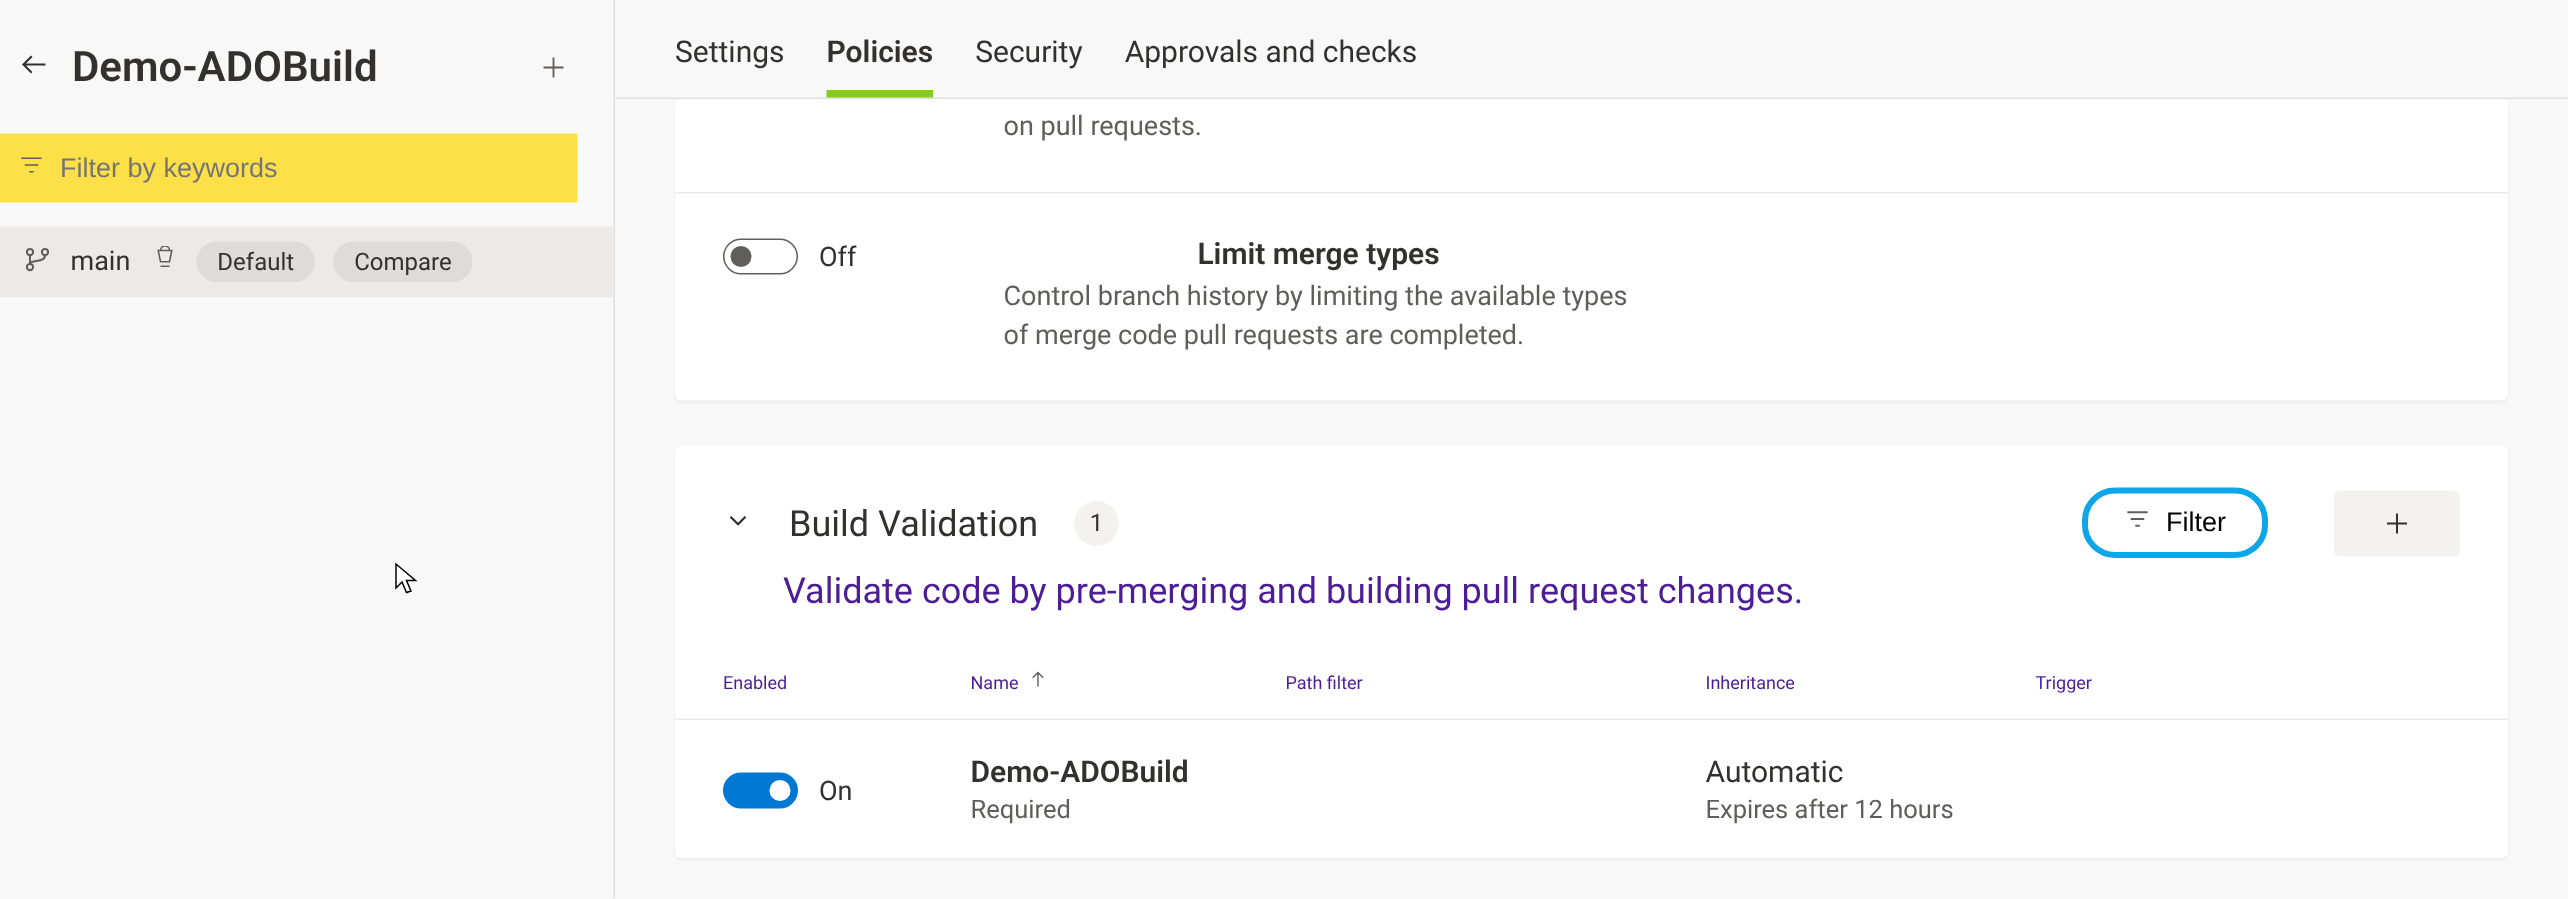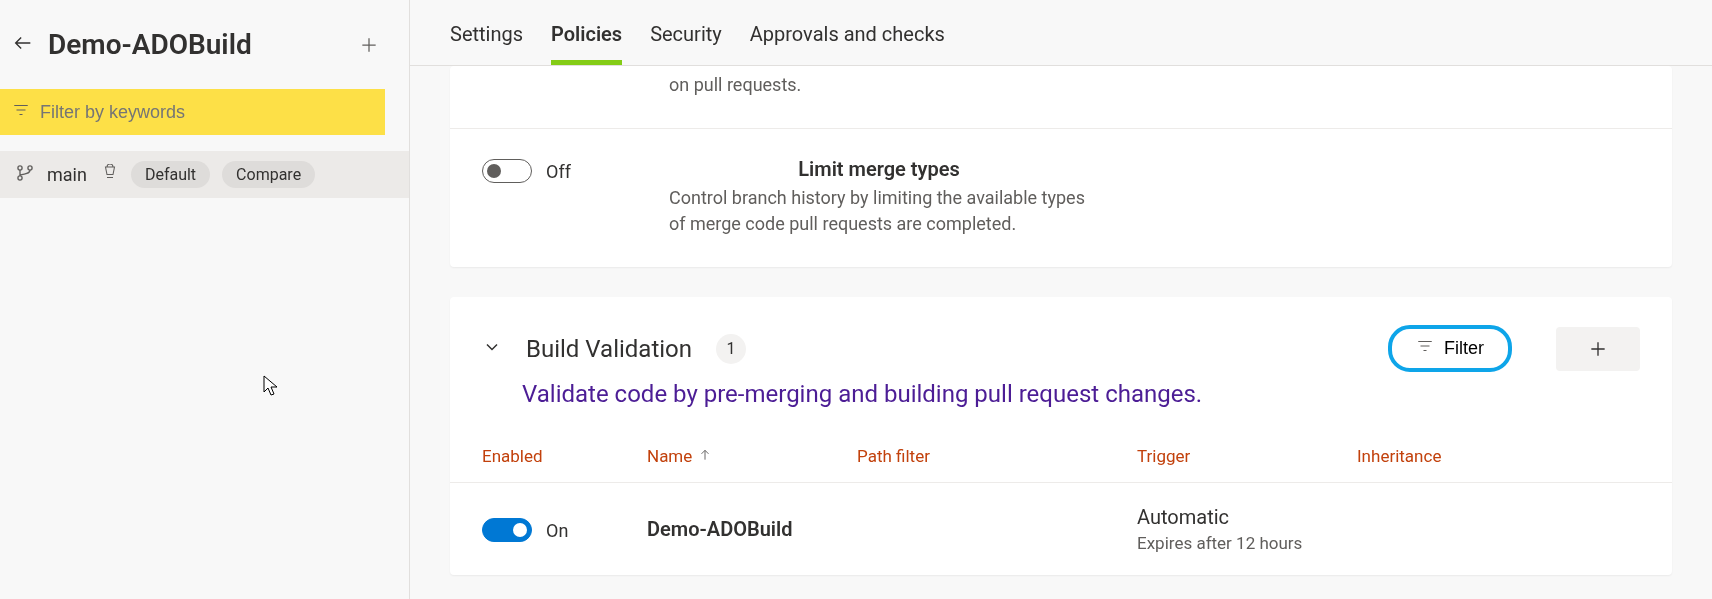--- a/index.html
+++ b/index.html
@@ -245,22 +245,22 @@
 
   .bv-table {
     width: 100%;
   }
   .bv-thead, .bv-row {
     display: grid;
     grid-template-columns: 165px 210px 280px 220px 1fr;
     align-items: center;
   }
   .bv-thead {
-    font-size: 17px;
-    color: #c2410c;
+    font-size: 12px;
+    color: #4c1d95;
     padding: 8px 0 16px 0;
     text-align: right;
   }
   .th {
     display: flex;
     align-items: center;
     gap: 6px;
     cursor: pointer;
   }
   .sort-arrow svg { stroke: #605e5c; stroke-width: 1.6; fill: none; }
@@ -403,33 +403,34 @@
           <div class="th">Enabled</div>
           <div class="th">
             <span>Name</span>
             <span class="sort-arrow">
               <svg width="14" height="14" viewBox="0 0 24 24">
                   <path d="M12 20V4M6 10l6-6 6 6"></path>
                 </svg>
             </span>
           </div>
           <div class="th">Path filter</div>
+          <div class="th">Inheritance</div>
           <div class="th">Trigger</div>
-          <div class="th">Inheritance</div>
         </div>
 
         <div class="bv-body-divider"></div>
 
         <div class="bv-row">
           <div class="toggle-col">
             <div class="toggle on"></div>
             <span class="toggle-label">On</span>
           </div>
           <div>
             <div class="bv-name">Demo-ADOBuild</div>
+            <div class="bv-sub">Required</div>
           </div>
           <div></div>
           <div class="bv-trigger">
             <div class="bv-name">Automatic</div>
             <div class="bv-sub">Expires after 12 hours</div>
           </div>
           <div></div>
         </div>
       </div>
     </div>

